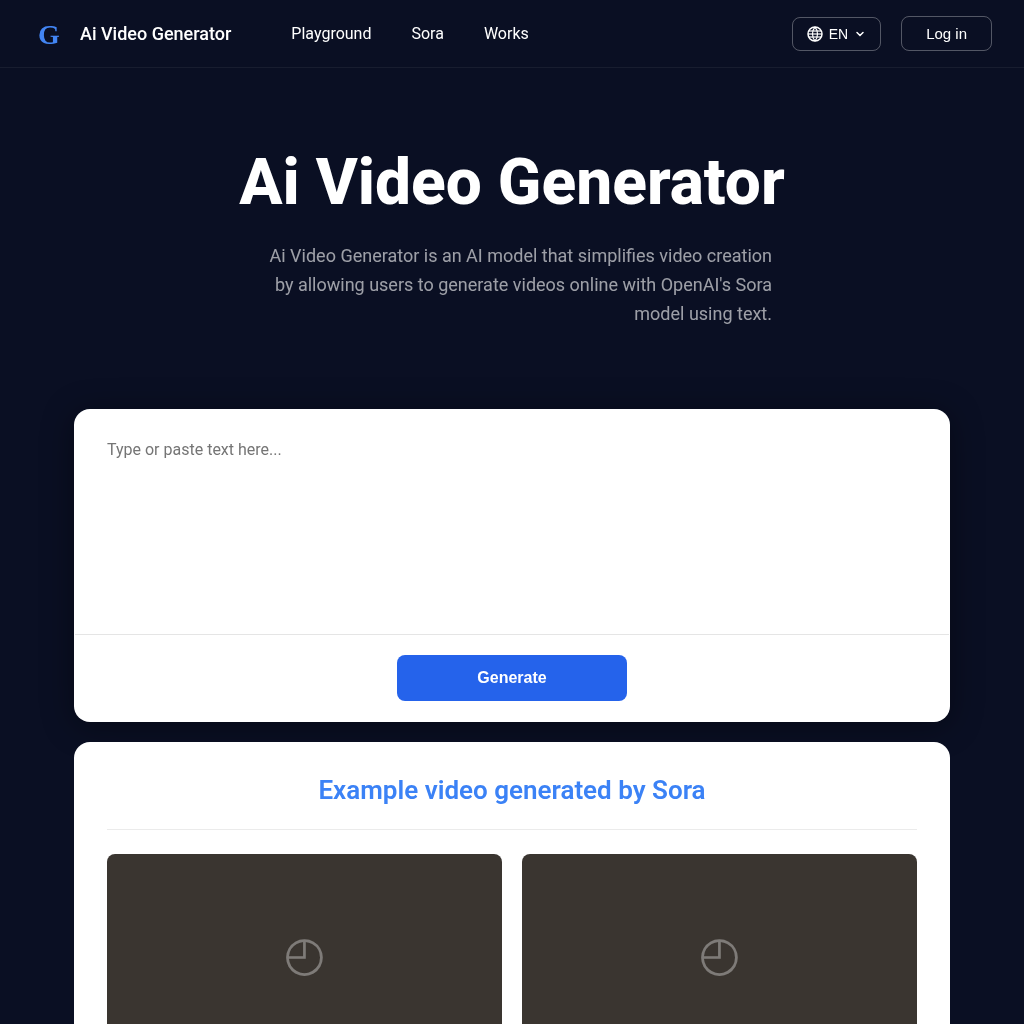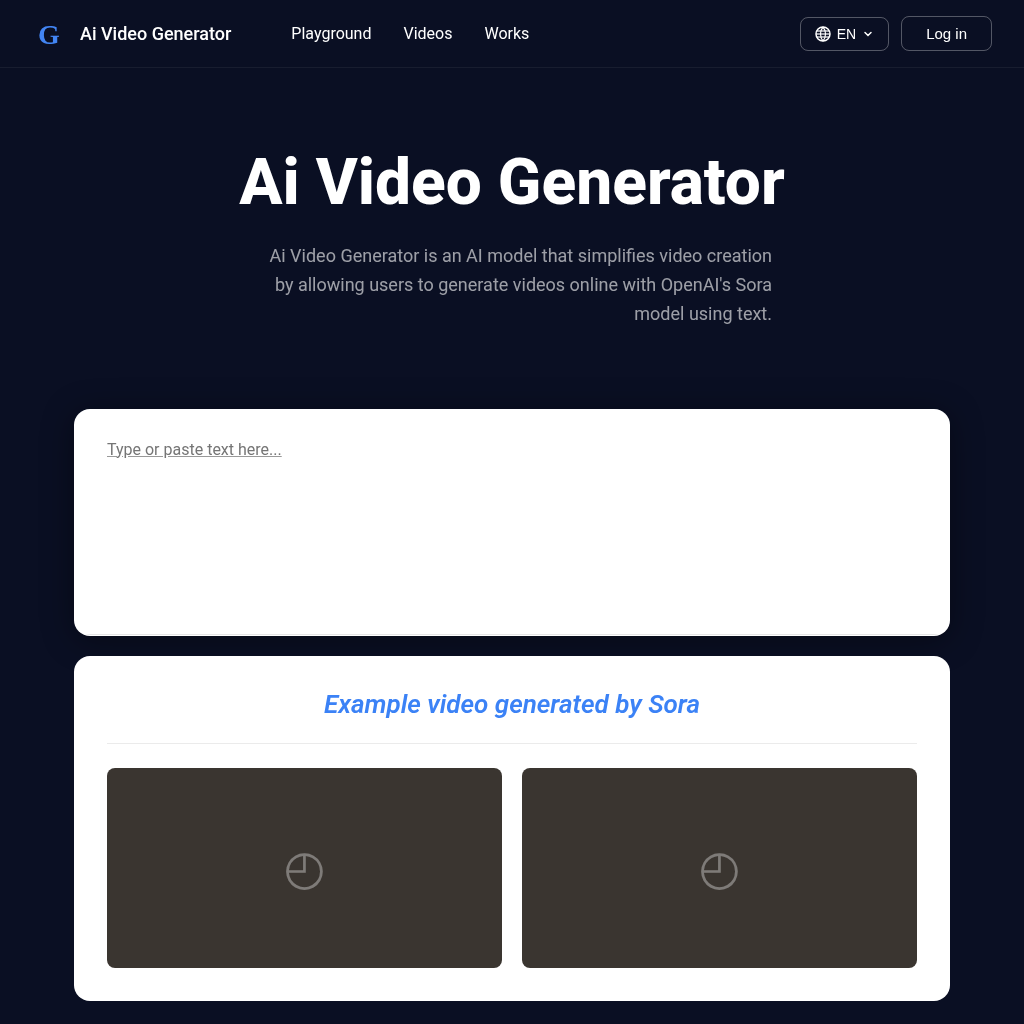--- a/index.html
+++ b/index.html
@@ -44,37 +44,38 @@
 
     .logo-text {
       font-size: 18px;
       font-weight: 500;
       color: #ffffff;
     }
 
     .navbar-nav {
       display: flex;
       align-items: center;
+      gap: 8px;
       margin-left: 32px;
     }
 
     .nav-link {
       font-size: 16px;
       color: #ffffff;
       text-decoration: none;
       padding: 8px 16px;
       border-radius: 6px;
       cursor: pointer;
       font-weight: 400;
     }
 
     .navbar-right {
       display: flex;
       align-items: flex-end;
-      gap: 12px;
+      gap: 20px;
     }
 
     .lang-btn {
       display: flex;
       align-items: center;
       gap: 6px;
       border: 1px solid rgba(255,255,255,0.3);
       background: transparent;
       color: #ffffff;
       padding: 8px 14px;
@@ -133,21 +134,20 @@
       min-height: 220px;
       border: none;
       outline: none;
       padding: 28px 32px;
       font-size: 16px;
       color: #999;
       resize: none;
       font-family: inherit;
       background: #ffffff;
       line-height: 1.5;
-      text-decoration: underline;
     }
 
     .input-divider {
       height: 1px;
       background: rgba(0,0,0,0.1);
       margin: 0;
     }
 
     .input-footer {
       display: flex;
@@ -177,21 +177,20 @@
       overflow: hidden;
       padding: 32px;
     }
 
     .examples-title {
       font-size: 26px;
       font-weight: 600;
       color: #3b82f6;
       text-align: center;
       margin-bottom: 24px;
-      font-style: italic;
     }
 
     .examples-divider {
       height: 1px;
       background: rgba(0,0,0,0.08);
       margin-bottom: 24px;
     }
 
     .video-grid {
       display: grid;
@@ -222,21 +221,21 @@
 <nav class="navbar">
   <div class="navbar-left">
     <div class="logo-icon">
       <svg width="32" height="32" viewBox="0 0 32 32" fill="none" xmlns="http://www.w3.org/2000/svg">
         <text x="4" y="26" font-size="28" font-weight="700" fill="#4285F4" font-family="serif">G</text>
       </svg>
     </div>
     <span class="logo-text">Ai Video Generator</span>
     <nav class="navbar-nav">
       <a class="nav-link">Playground</a>
-      <a class="nav-link">Videos</a>
+      <a class="nav-link">Sora</a>
       <a class="nav-link">Works</a>
     </nav>
   </div>
   <div class="navbar-right">
     <button class="lang-btn">
       <svg width="16" height="16" viewBox="0 0 16 16" fill="none">
         <circle cx="8" cy="8" r="7" stroke="white" stroke-width="1.5"></circle>
         <path d="M8 1C8 1 5.5 4 5.5 8C5.5 12 8 15 8 15" stroke="white" stroke-width="1.2"></path>
         <path d="M8 1C8 1 10.5 4 10.5 8C10.5 12 8 15 8 15" stroke="white" stroke-width="1.2"></path>
         <path d="M1 8H15" stroke="white" stroke-width="1.2"></path>
@@ -253,20 +252,23 @@
 </nav>
 
 <section class="hero">
   <h1 class="hero-title">Ai Video Generator</h1>
   <p class="hero-subtitle">Ai Video Generator is an AI model that simplifies video creation by allowing users to generate videos online with OpenAI's Sora model using text.</p>
 </section>
 
 <div class="input-card">
   <textarea class="text-input-area" placeholder="Type or paste text here..." style=""></textarea>
   <div class="input-divider"></div>
+  <div class="input-footer">
+    <button class="generate-btn">Generate</button>
+  </div>
 </div>
 
 <div class="examples-card">
   <h2 class="examples-title">Example video generated by Sora</h2>
   <div class="examples-divider"></div>
   <div class="video-grid">
     <div class="video-thumb">
       <span class="loading-arc">◴</span>
     </div>
     <div class="video-thumb">

